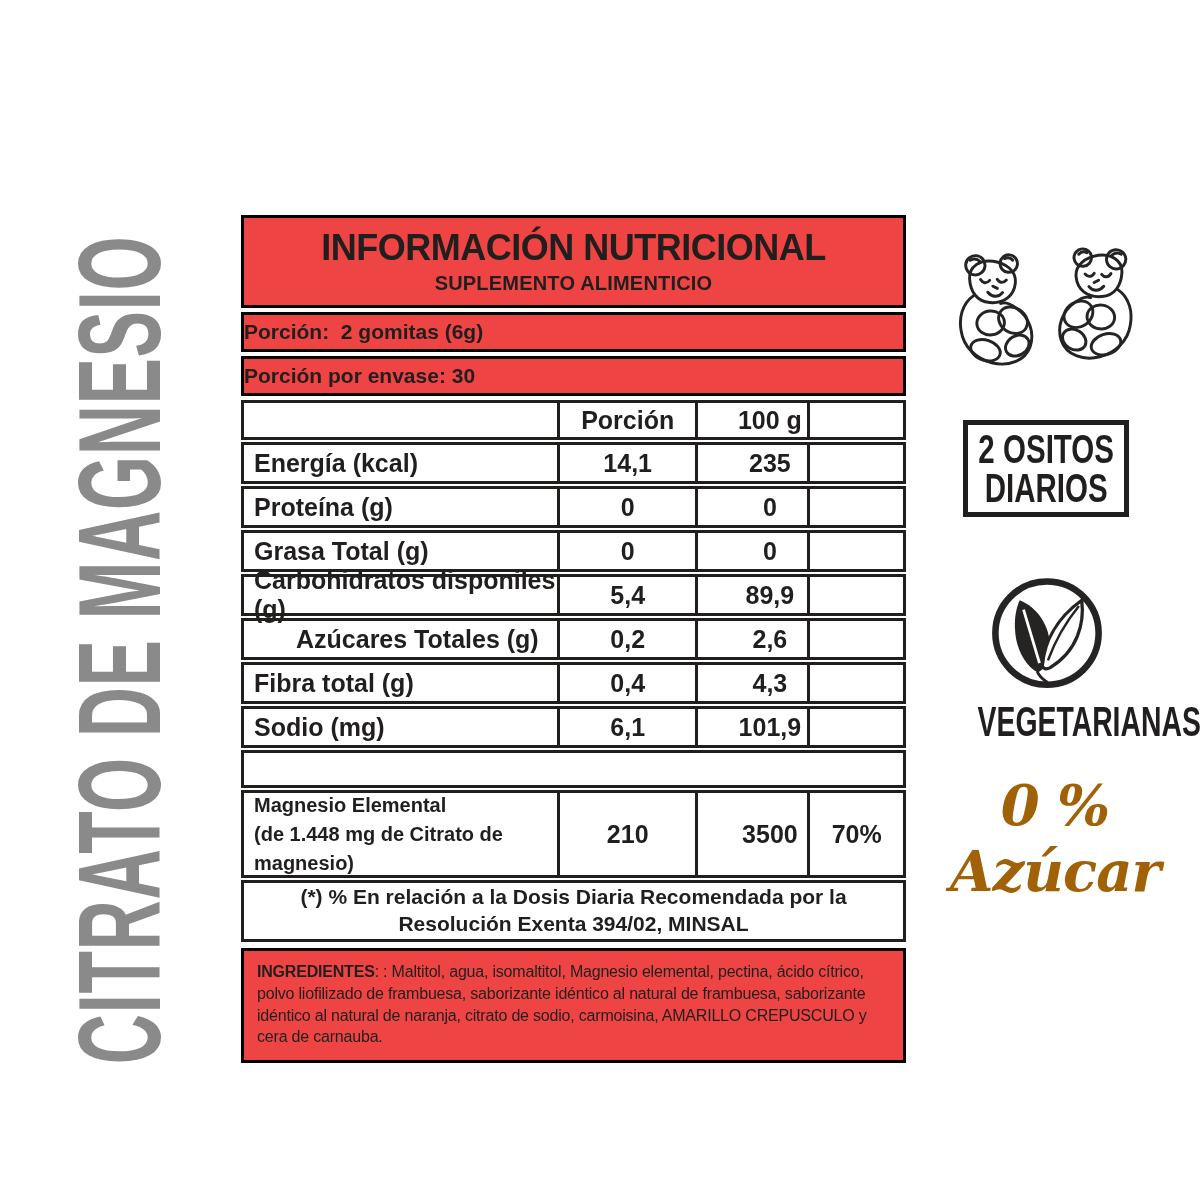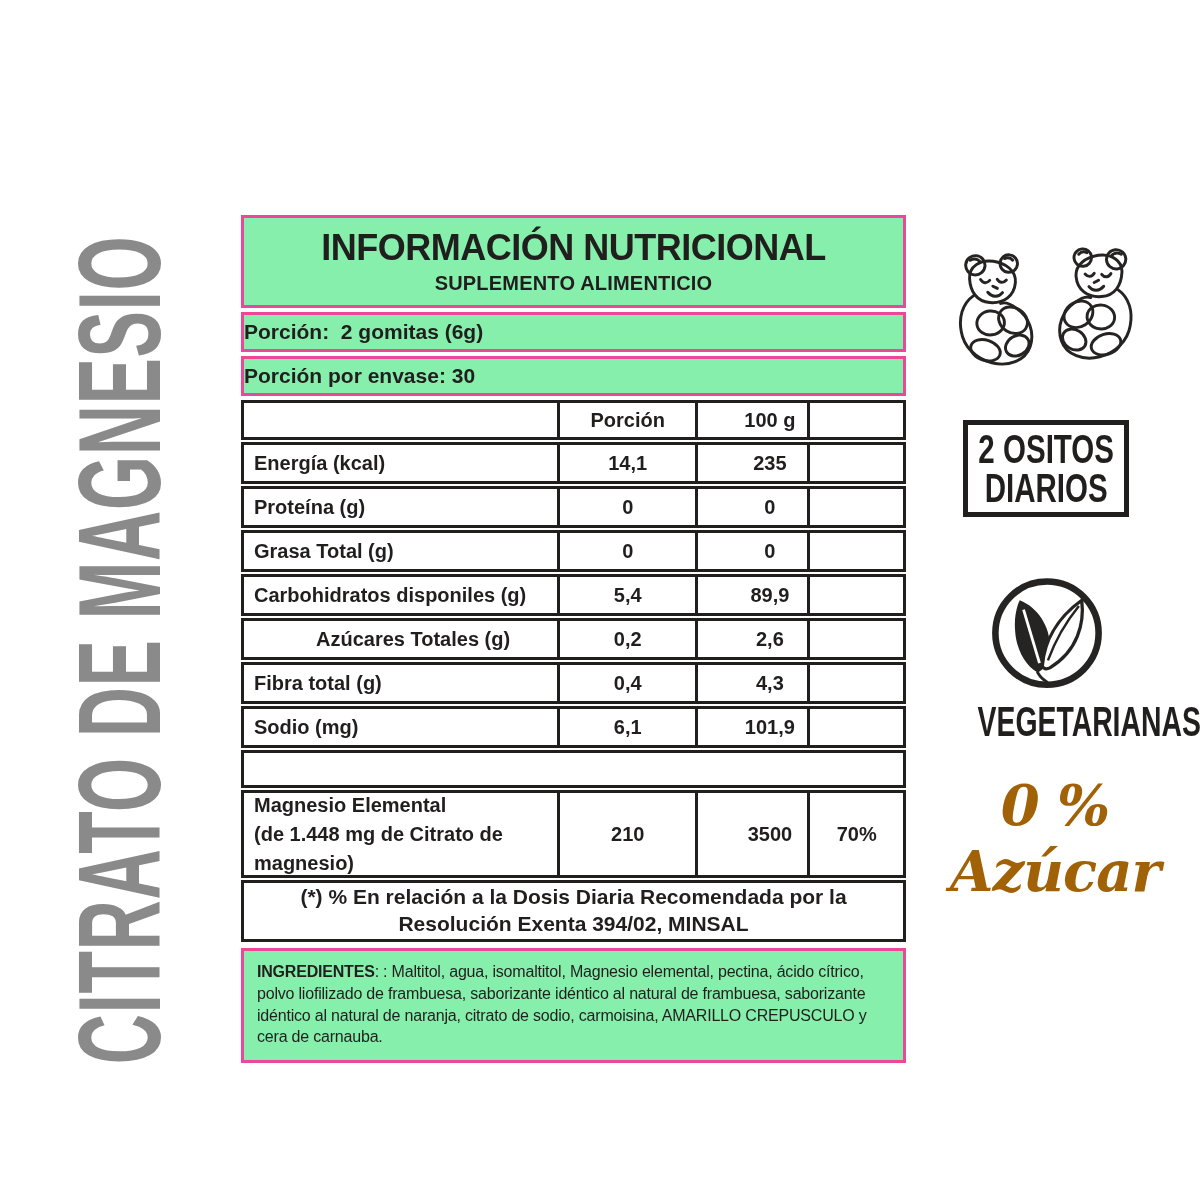--- a/index.html
+++ b/index.html
@@ -26,22 +26,22 @@
 
   
   .panel{
     position:absolute;
     left:241px; top:215px;
     width:665px;
     box-sizing:border-box;
   }
   .box{
     box-sizing:border-box;
-    border:3px solid #ec4899;
-    background:#86efac;
+    border:3px solid #000000;
+    background:#ef4444;
   }
   .title-box{
     height:93px;
     text-align:center;
     padding-top:9px;
     margin-bottom:4px;
   }
   .ptitle{
     font-size:36px;
     font-weight:bold;
@@ -68,24 +68,24 @@
     border:3px solid #211e1e;
     margin-bottom:2px;
     display:flex;
     align-items:stretch;
     background:#fff;
   }
   .trow:last-child{margin-bottom:0;}
   .cell{
     box-sizing:border-box;
     display:flex;align-items:center;
-    font-size:20px;font-weight:bold;
+    font-size:25px;font-weight:bold;
   }
   .c1{width:47.5%;padding-left:10px;}
-  .c1.indent{padding-left:72px;}
+  .c1.indent{padding-left:52px;}
   .c2{width:21%;justify-content:center;border-left:3px solid #211e1e;}
   .c3{width:17%;justify-content:center;border-left:3px solid #211e1e;padding-left:34px;}
   .c4{width:14.5%;justify-content:center;border-left:3px solid #211e1e;}
   .trow.head{height:40px;}
   .trow.data{height:42px;}
   .trow.spacer-row{height:38px;}
   .trow.mag{height:88px;}
   .mag .c1{flex-direction:column;align-items:flex-start;justify-content:space-between;
            font-size:20px;line-height:1.22;}
   .trow.footnote-row{

